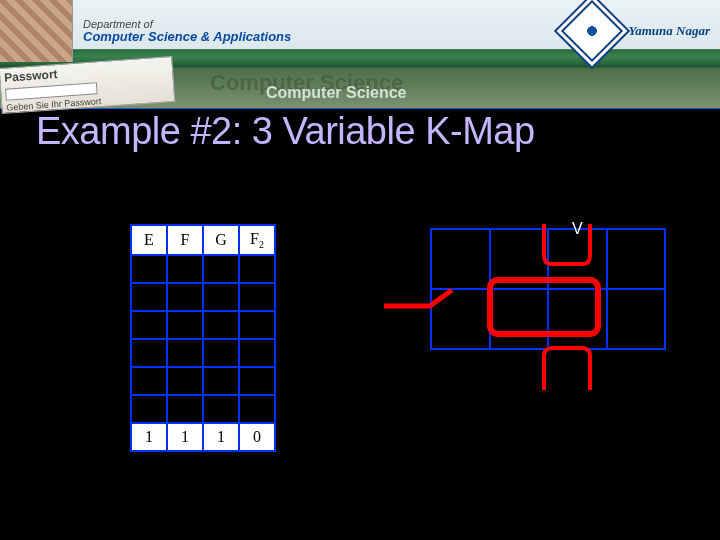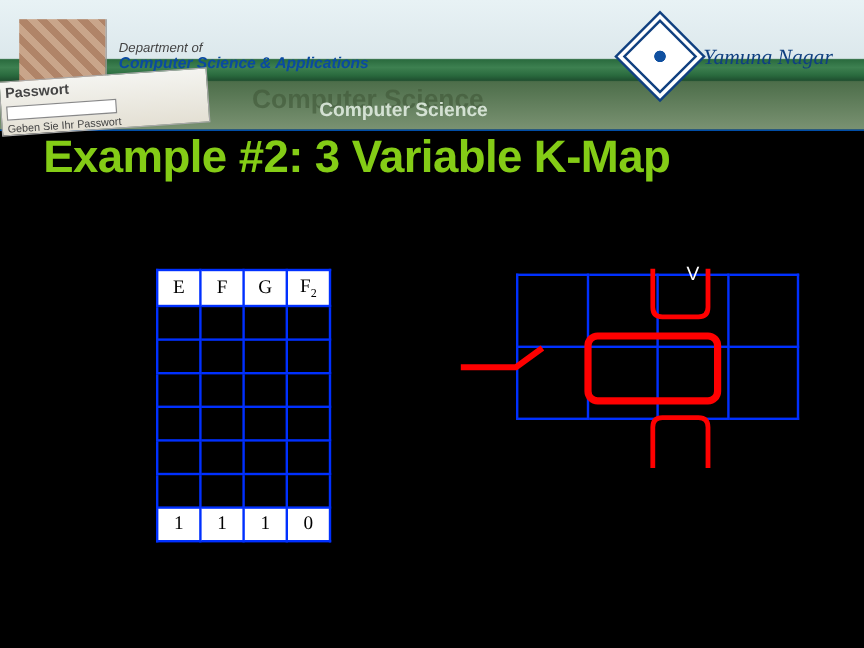--- a/index.html
+++ b/index.html
@@ -21,21 +21,21 @@
       #2a6b3e 58%, #1f5030 62%,
       #4d6e4a 63%, #7a9272 100%);
     position: relative;
     border-bottom: 1px solid #0060d0;
   }
   .banner-top {
     height: 62px;
     display: flex;
     align-items: center;
     justify-content: space-between;
-    padding: 16px;
+    padding: 0;
     position: relative;
   }
   .photo {
     width: 72px;
     height: 62px;
     background: repeating-linear-gradient(45deg,#c9a58a 0 6px,#b08468 6px 12px);
     border-right: 1px solid #999;
   }
   .dept {
     flex: 1;
@@ -89,23 +89,24 @@
     padding-right: 10px;
     font-family: "Comic Sans MS", cursive;
   }
   .college-title {
     font-size: 18px;
     font-weight: bold;
     color: #c01020;
     font-style: italic;
   }
   .college-sub {
-    font-size: 18px;
+    font-size: 13px;
     color: #104080;
     font-style: italic;
+    font-weight: bold;
   }
   .banner-bottom {
     position: absolute;
     top: 64px;
     left: 0;
     width: 100%;
     height: 44px;
     overflow: hidden;
     text-align: right;
   }
@@ -144,22 +145,22 @@
     box-sizing: border-box;
   }
   .passwort-card .pw { font-weight: bold; font-size: 12px; }
 
   
   .slide-title {
     position: absolute;
     top: 110px;
     left: 36px;
     font-size: 38px;
-    font-weight: 700;
-    color: #84cc16;
+    font-weight: 400;
+    color: #c4b5fd;
     font-family: "Trebuchet MS","Segoe UI",sans-serif;
     letter-spacing: -0.5px;
   }
 
   
   .truth-table {
     position: absolute;
     top: 224px;
     left: 130px;
     border-collapse: collapse;

